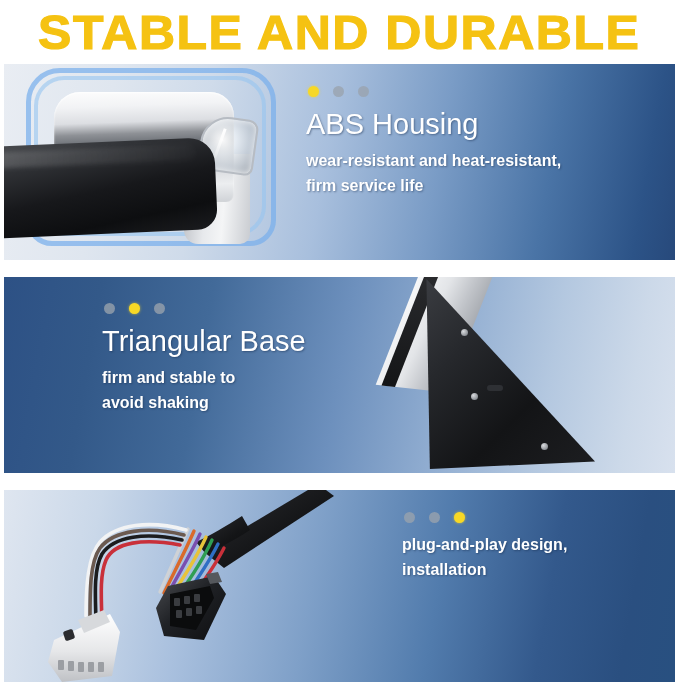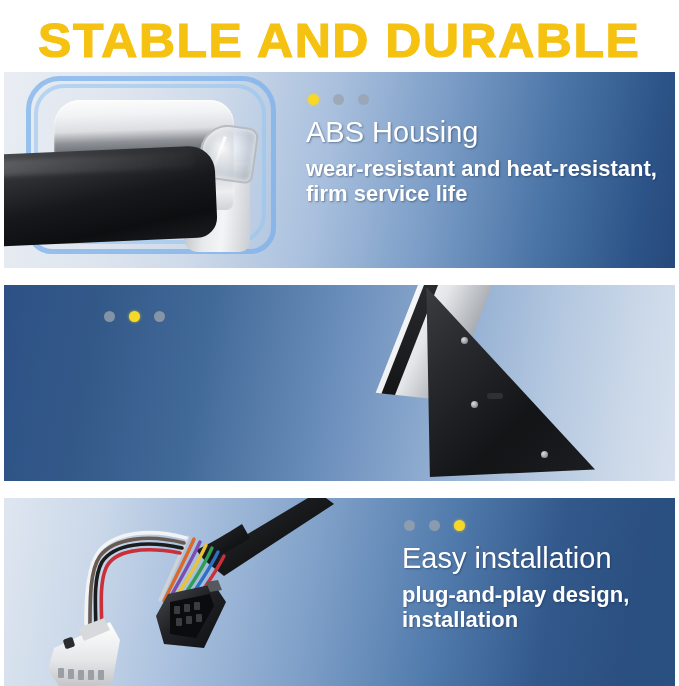--- a/index.html
+++ b/index.html
@@ -17,21 +17,20 @@
   }
 
   
   .header {
     height: 64px;
     display: flex;
     align-items: center;
     justify-content: center;
     background: #ffffff;
     overflow: hidden;
-    margin-top: 8px;
   }
   .header-title {
     font-family: "Liberation Sans", sans-serif;
     font-weight: bold;
     font-size: 49px;
     line-height: 50px;
     letter-spacing: 1.5px;
     color: #F5C212;
     white-space: nowrap;
     transform: scaleX(1.02);
@@ -102,21 +101,21 @@
     color: #ffffff;
     font-size: 29px;
     font-weight: normal;
     line-height: 36px;
     margin: 0 0 6px 0;
     text-shadow: 1px 1px 2px rgba(20,40,70,.45);
     white-space: nowrap;
   }
   .subline {
     color: #ffffff;
-    font-size: 22px;
+    font-size: 16px;
     font-weight: bold;
     line-height: 25px;
     margin: 0;
     text-shadow: 1px 1px 2px rgba(20,40,70,.45);
   }
   .subline .ln { display: block; white-space: nowrap; }
 
   
   .art { position: absolute; z-index: 2; }
 
@@ -280,20 +279,25 @@
       <span class="screw s3"></span>
       <span class="vent"></span>
     </div>
 
     <div class="content left">
       <div class="dots">
         <span class="dot"></span>
         <span class="dot active"></span>
         <span class="dot"></span>
       </div>
+      <h2 class="headline">Triangular Base</h2>
+      <p class="subline">
+        <span class="ln">firm and stable to</span>
+        <span class="ln">avoid shaking</span>
+      </p>
     </div>
   </section>
 
   <section class="panel p3">
 
     <div class="art art-p3">
       <svg class="harness-svg" width="320" height="192" viewBox="0 0 320 192">
         <defs>
           <linearGradient id="blkplug" x1="0" y1="0" x2="1" y2="1">
             <stop offset="0%" stop-color="#4a4c50"></stop>
@@ -360,21 +364,20 @@
         </g>
       </svg>
     </div>
 
     <div class="content right3">
       <div class="dots">
         <span class="dot"></span>
         <span class="dot"></span>
         <span class="dot active"></span>
       </div>
-      <h2 class="headline">Easy installation</h2>
       <p class="subline">
         <span class="ln">plug-and-play design,</span>
         <span class="ln">installation</span>
       </p>
     </div>
   </section>
 
 </div>
 
 </body></html>

